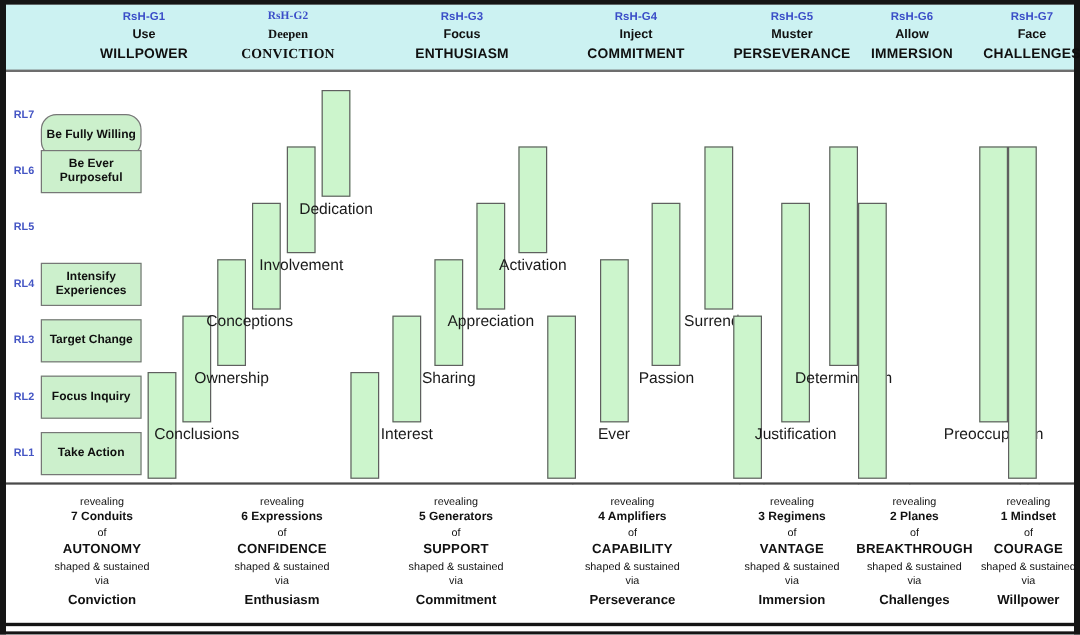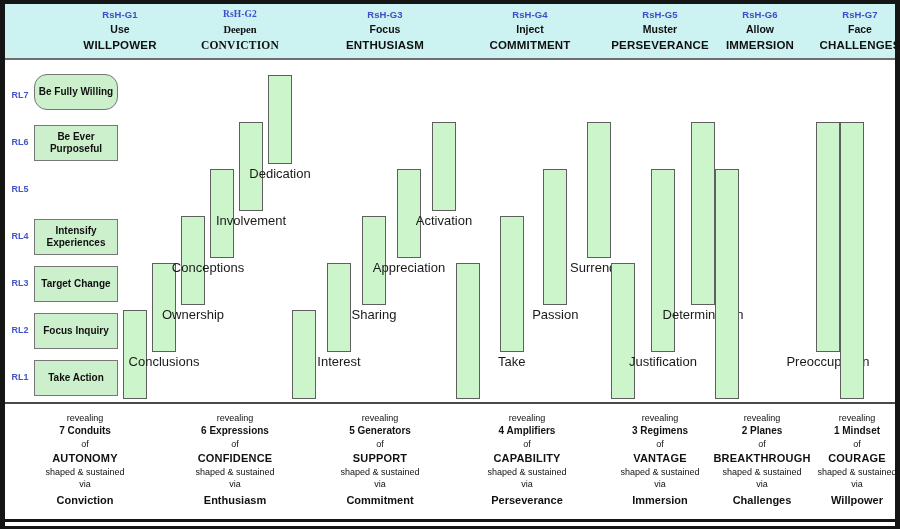--- a/index.html
+++ b/index.html
@@ -228,21 +228,21 @@
       </div>
       <div class="hdr-col" style="left: 785px; width: 140px;">
         <div class="hdr-code">RsH-G7</div>
         <div class="hdr-verb">Face</div>
         <div class="hdr-noun">CHALLENGES</div>
       </div>
     </div>
 
   <div class="plot" id="plot">
       <div class="rl-label" style="top: 28px;">RL7</div>
-      <div class="rl-box" style="top: 12px; height: 36px; border-radius: 13px;">
+      <div class="rl-box" style="top: 33px; height: 36px; border-radius: 13px;">
         <span>Be Fully Willing</span>
       </div>
       <div class="rl-label" style="top: 75px;">RL6</div>
       <div class="rl-box" style="top: 63px; height: 36px;">
         <span>Be Ever Purposeful</span>
       </div>
       <div class="rl-label" style="top: 122px;">RL5</div>
       <div class="rl-label" style="top: 169px;">RL4</div>
       <div class="rl-box" style="top: 157px; height: 36px;">
         <span>Intensify Experiences</span>
@@ -277,21 +277,21 @@
       <div class="bar-label" style="left: 264px; width: 140px; top: 293px;">Interest</div>
       <div class="bar" style="left: 357px; top: 154px; width: 24px; height: 89px;"></div>
       <div class="bar-label" style="left: 299px; width: 140px; top: 246px;">Sharing</div>
       <div class="bar" style="left: 392px; top: 107px; width: 24px; height: 89px;"></div>
       <div class="bar-label" style="left: 334px; width: 140px; top: 199px;">Appreciation</div>
       <div class="bar" style="left: 427px; top: 60px; width: 24px; height: 89px;"></div>
       <div class="bar-label" style="left: 369px; width: 140px; top: 152px;">Activation</div>
       <div class="bar" style="left: 451px; top: 201px; width: 24px; height: 136px;"></div>
       <div class="bar-label" style="left: 393px; width: 140px; top: 340px;">Learning</div>
       <div class="bar" style="left: 494.667px; top: 154px; width: 24px; height: 136px;"></div>
-      <div class="bar-label" style="left: 436.667px; width: 140px; top: 293px;">Take</div>
+      <div class="bar-label" style="left: 436.667px; width: 140px; top: 293px;">Ever</div>
       <div class="bar" style="left: 538.333px; top: 107px; width: 24px; height: 136px;"></div>
       <div class="bar-label" style="left: 480.333px; width: 140px; top: 246px;">Passion</div>
       <div class="bar" style="left: 582px; top: 60px; width: 24px; height: 136px;"></div>
       <div class="bar-label" style="left: 524px; width: 140px; top: 199px;">Surrender</div>
       <div class="bar" style="left: 606px; top: 201px; width: 24px; height: 136px;"></div>
       <div class="bar-label" style="left: 548px; width: 140px; top: 340px;">Motivation</div>
       <div class="bar" style="left: 646px; top: 107px; width: 24px; height: 183px;"></div>
       <div class="bar-label" style="left: 588px; width: 140px; top: 293px;">Justification</div>
       <div class="bar" style="left: 686px; top: 60px; width: 24px; height: 183px;"></div>
       <div class="bar-label" style="left: 628px; width: 140px; top: 246px;">Determination</div>

